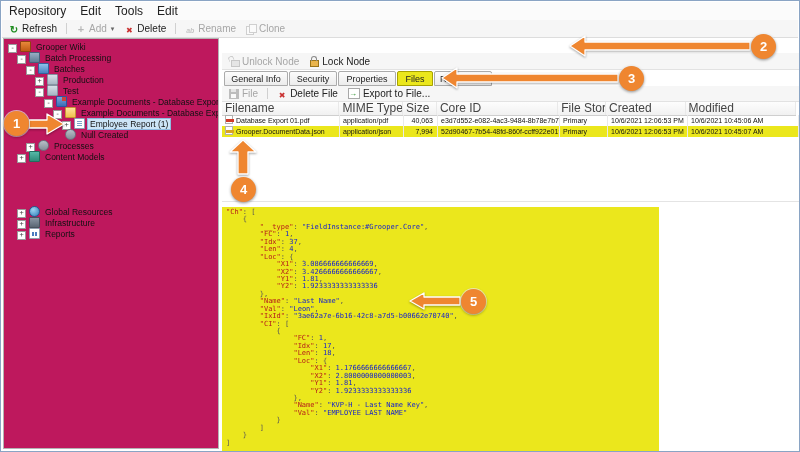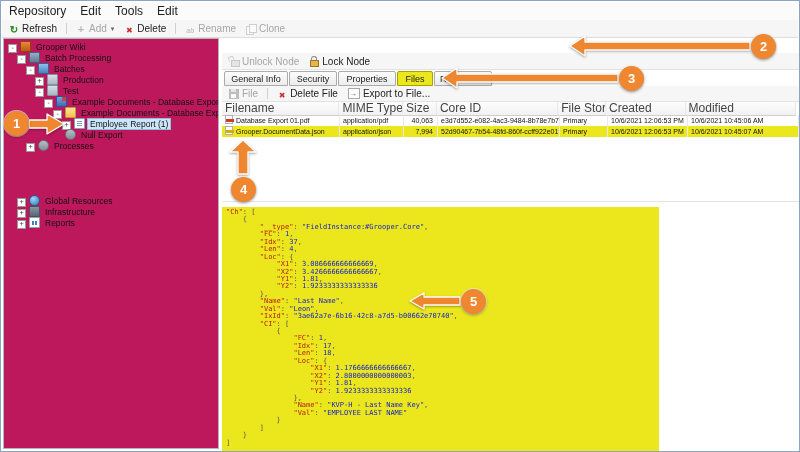--- a/index.html
+++ b/index.html
@@ -147,22 +147,23 @@
 
 <div id="tree">
     <div class="tnode" style="padding-left: 4px;"><span class="exp">-</span><span class="tic ic-grooper-root"></span><span class="tlabel">Grooper Wiki</span></div>
     <div class="tnode" style="padding-left: 13px;"><span class="exp">-</span><span class="tic ic-batch-processing"></span><span class="tlabel">Batch Processing</span></div>
     <div class="tnode" style="padding-left: 22px;"><span class="exp">-</span><span class="tic ic-batches"></span><span class="tlabel">Batches</span></div>
     <div class="tnode" style="padding-left: 31px;"><span class="exp">+</span><span class="tic ic-process-folder"></span><span class="tlabel">Production</span></div>
     <div class="tnode" style="padding-left: 31px;"><span class="exp">-</span><span class="tic ic-process-folder"></span><span class="tlabel">Test</span></div>
     <div class="tnode" style="padding-left: 40px;"><span class="exp">-</span><span class="tic ic-batch"></span><span class="tlabel">Example Documents - Database Export</span></div>
     <div class="tnode" style="padding-left: 49px;"><span class="exp">-</span><span class="tic ic-folder"></span><span class="tlabel">Example Documents - Database Export</span></div>
     <div class="tnode" style="padding-left: 58px;"><span class="exp">+</span><span class="tic ic-document"></span><span class="tlabel sel">Employee Report (1)</span></div>
-    <div class="tnode" style="padding-left: 49px;"><span class="exp none">+</span><span class="tic ic-process"></span><span class="tlabel">Null Export</span></div>
+    <div class="tnode" style="padding-left: 49px;"><span class="exp none">+</span><span class="tic ic-process"></span><span class="tlabel">Null Created</span></div>
     <div class="tnode" style="padding-left: 22px;"><span class="exp">+</span><span class="tic ic-process"></span><span class="tlabel">Processes</span></div>
+    <div class="tnode" style="padding-left: 13px;"><span class="exp">+</span><span class="tic ic-content-models"></span><span class="tlabel">Content Models</span></div>
     <div class="tnode" style="padding-left: 13px; margin-top: 44px;"><span class="exp">+</span><span class="tic ic-global-resources"></span><span class="tlabel">Global Resources</span></div>
     <div class="tnode" style="padding-left: 13px;"><span class="exp">+</span><span class="tic ic-infrastructure"></span><span class="tlabel">Infrastructure</span></div>
     <div class="tnode" style="padding-left: 13px;"><span class="exp">+</span><span class="tic ic-reports"></span><span class="tlabel">Reports</span></div>
   </div>
 
 <div id="content">
   <div id="node-toolbar" class="bar">
       <div class="tbtn disabled">
         <span class="ticon unlock-icon"></span>
         <span class="tlbl">Unlock Node</span>

